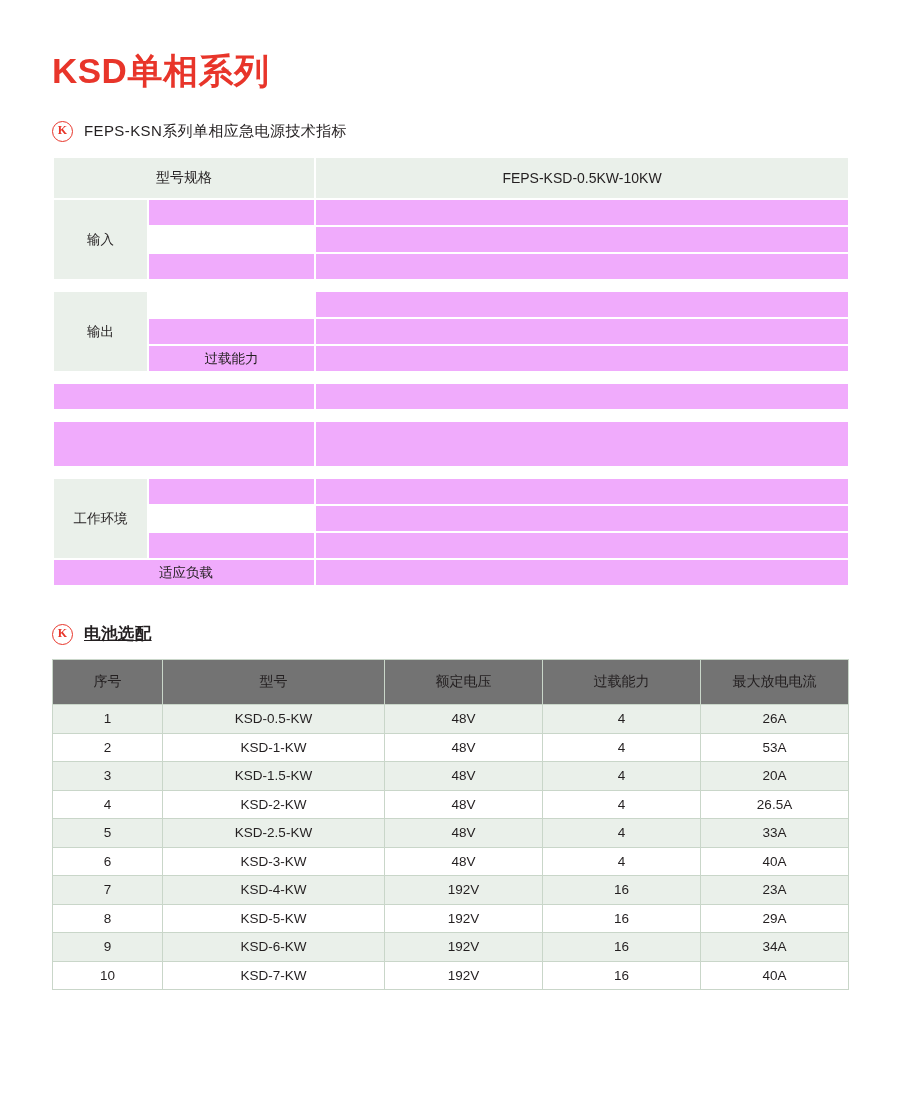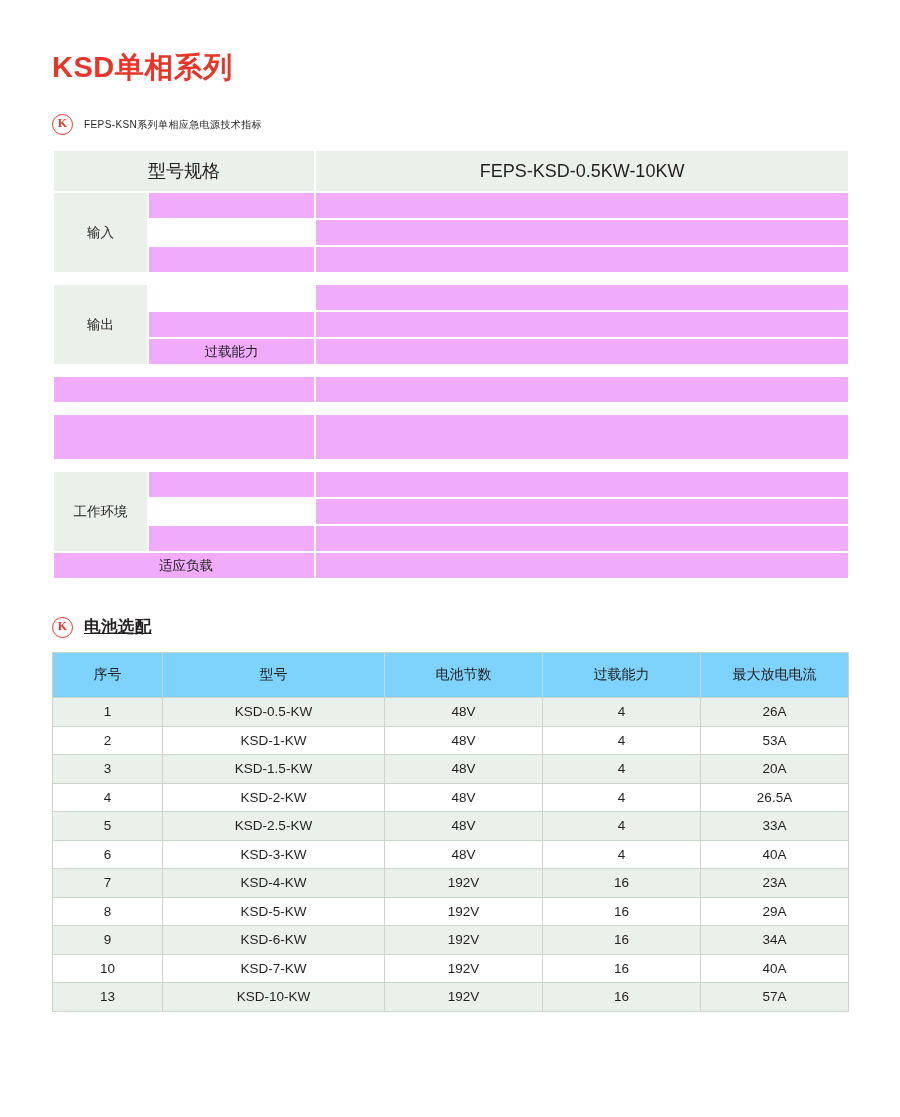--- a/index.html
+++ b/index.html
@@ -17,21 +17,21 @@
   }
   .page {
     width: 900px;
     height: 1117px;
     box-sizing: border-box;
     padding: 0 52px;
     position: relative;
   }
   .page-title {
     color: #e8352a;
-    font-size: 29px;
+    font-size: 35px;
     font-weight: bold;
     letter-spacing: 0.5px;
     margin: 0;
     padding-top: 48px;
   }
   .section-head {
     display: flex;
     align-items: center;
     margin-top: 26px;
     margin-bottom: 14px;
@@ -44,21 +44,21 @@
     color: #e8352a;
     font-size: 12px;
     font-weight: bold;
     line-height: 17px;
     text-align: center;
     display: inline-block;
     flex: 0 0 auto;
     font-family: "Liberation Serif", serif;
   }
   .section-title {
-    font-size: 10px;
+    font-size: 15px;
     color: #231f20;
     margin-left: 11px;
     letter-spacing: 0.4px;
   }
   .section-title.big {
     font-size: 16.5px;
     font-weight: bold;
     text-decoration: underline;
   }
 
@@ -88,21 +88,21 @@
     background: #ffffff;
     border-color: #ffffff;
   }
   table.spec tr.gap td {
     height: 9px;
     background: #ffffff;
     border: none;
   }
   .spec-head td {
     height: 40px !important;
-    font-size: 18px;
+    font-size: 14px;
   }
   td.leftlabel-bottom {
     text-align: right;
     padding-left: 10px !important;
   }
 
   
   table.battery {
     width: 796px;
     border-collapse: collapse;
@@ -112,21 +112,21 @@
   }
   table.battery th, table.battery td {
     border: 1px solid #c9d6c9;
     text-align: center;
     height: 25.5px;
     font-weight: normal;
     color: #231f20;
   }
   table.battery th {
     height: 42px;
-    background: #7dd3fc;
+    background: #737373;
     font-size: 14px;
   }
   table.battery tr.alt td {
     background: #eaf0ea;
   }
   table.battery tr td {
     background: #ffffff;
   }
   .battery-wrap {
     margin-top: 4px;
@@ -243,21 +243,21 @@
         <col style="width:110px">
         <col style="width:222px">
         <col style="width:158px">
         <col style="width:158px">
         <col style="width:148px">
       </colgroup>
       <thead>
         <tr>
           <th>序号</th>
           <th>型号</th>
-          <th>电池节数</th>
+          <th>额定电压</th>
           <th>过载能力</th>
           <th>最大放电电流</th>
         </tr>
       </thead>
       <tbody id="battery-body">
           <tr class="alt">
             <td>1</td>
             <td>KSD-0.5-KW</td>
             <td>48V</td>
             <td>4</td>
@@ -319,24 +319,17 @@
             <td>16</td>
             <td>34A</td>
           </tr>
           <tr>
             <td>10</td>
             <td>KSD-7-KW</td>
             <td>192V</td>
             <td>16</td>
             <td>40A</td>
           </tr>
-          <tr class="alt">
-            <td>13</td>
-            <td>KSD-10-KW</td>
-            <td>192V</td>
-            <td>16</td>
-            <td>57A</td>
-          </tr>
         </tbody>
     </table>
   </div>
 
 </div>
 
 </body></html>

